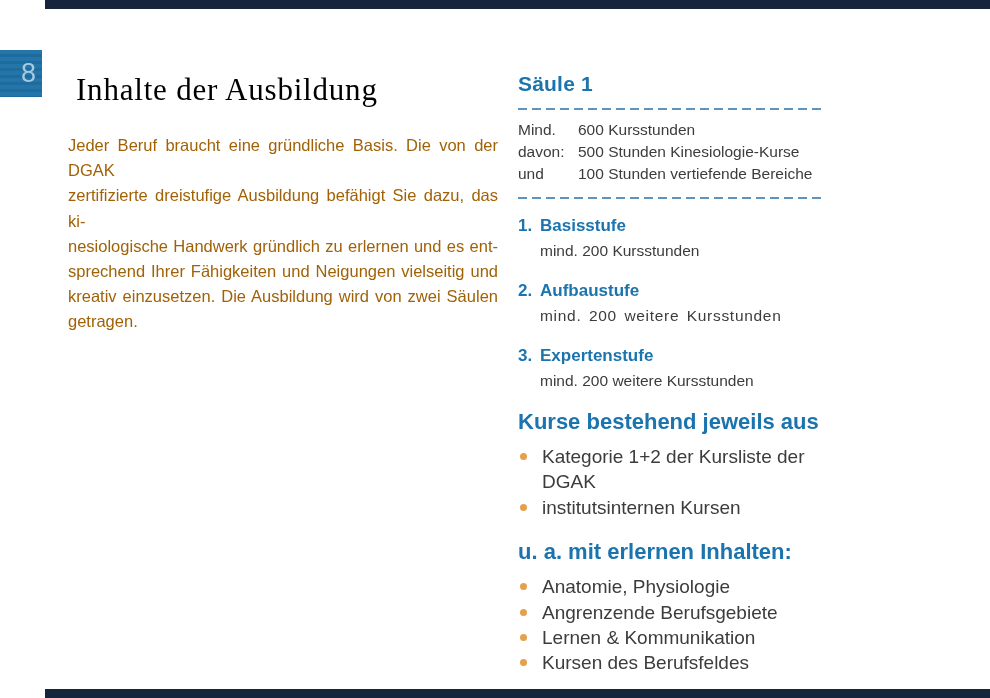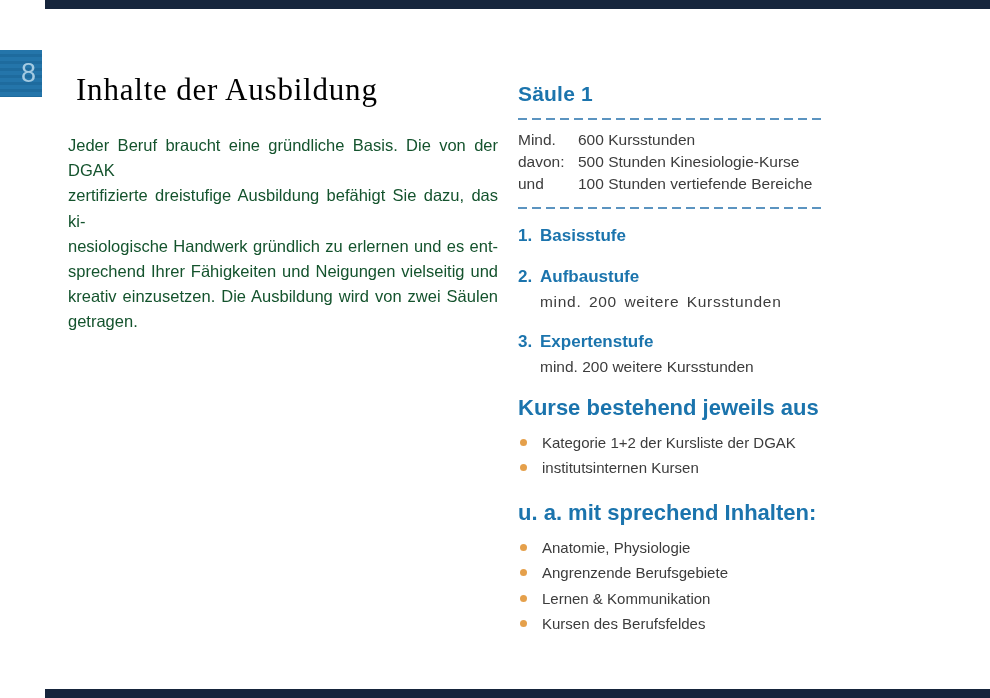--- a/index.html
+++ b/index.html
@@ -27,47 +27,47 @@
     color:#a5cbe2;font-size:27px;line-height:1;
     font-family:"Liberation Sans", sans-serif;
   }
 
   
   .left-col{position:absolute;left:68px;top:64px;width:430px;}
   h1.page-title{
     margin:8px;font-family:"Liberation Serif", serif;font-weight:normal;
     font-size:31px;letter-spacing:0.8px;color:#000000;
   }
-  .para{margin-top:25px;color:#14532d;font-size:16.5px;line-height:25.2px;}
+  .para{margin-top:25px;color:#a16207;font-size:16.5px;line-height:25.2px;}
   .pline{text-align:justify;}
   .pline.just{text-align-last:justify;}
 
   
-  .right-col{position:absolute;left:518px;top:82px;width:306px;color:#3c3c3c;}
+  .right-col{position:absolute;left:518px;top:72px;width:306px;color:#3c3c3c;}
   h2.saeule-title{
     margin:0;font-size:21px;font-weight:bold;color:#1b74ad;letter-spacing:0.2px;
   }
   .dashed{
     height:2px;margin-top:12px;
     background:repeating-linear-gradient(90deg,#5b94c0 0 9px,transparent 9px 14px);
   }
   .summary{margin-top:9px;font-size:15.5px;line-height:22px;}
   .summary .row{display:flex;}
   .summary .lbl{width:60px;flex:0 0 60px;}
   .dashed.second{margin-top:12px;}
 
   .stage{margin-top:17px;}
   .stage + .stage{margin-top:21px;}
   .stage-head{font-size:17px;font-weight:bold;color:#1b74ad;display:flex;}
   .stage-head .num{width:22px;flex:0 0 22px;}
   .stage-detail{margin-top:6px;padding-left:22px;font-size:15.5px;}
   .stage-detail.wide{letter-spacing:0.7px;word-spacing:2.5px;}
 
   .sub-heading{margin-top:19px;font-size:22px;font-weight:bold;color:#1b74ad;}
-  ul.bullets{list-style:none;margin:9px 0 0 0;padding:0;font-size:15px;}
+  ul.bullets{list-style:none;margin:9px 0 0 0;padding:0;font-size:19px;}
   ul.bullets li{position:relative;padding-left:24px;line-height:25.4px;}
   ul.bullets .dot{
     position:absolute;left:2px;top:9px;width:7px;height:7px;border-radius:50%;
     background:#e5a04b;
   }
 </style>
 </head>
 <body>
 
 <div class="page">
@@ -110,20 +110,21 @@
       </div>
     </div>
 
     <div class="dashed second"></div>
 
     <div class="stage">
       <div class="stage-head">
         <span class="num">1.</span>
         <span>Basisstufe</span>
       </div>
+      <div class="stage-detail">mind. 200 Kursstunden</div>
     </div>
 
     <div class="stage">
       <div class="stage-head">
         <span class="num">2.</span>
         <span>Aufbaustufe</span>
       </div>
       <div class="stage-detail wide">mind. 200 weitere Kursstunden</div>
     </div>
 
@@ -140,21 +141,21 @@
       <li>
         <span class="dot"></span>
         <span>Kategorie 1+2 der Kursliste der DGAK</span>
       </li>
       <li>
         <span class="dot"></span>
         <span>institutsinternen Kursen</span>
       </li>
     </ul>
 
-    <div class="sub-heading">u. a. mit sprechend Inhalten:</div>
+    <div class="sub-heading">u. a. mit erlernen Inhalten:</div>
     <ul class="bullets">
       <li>
         <span class="dot"></span>
         <span>Anatomie, Physiologie</span>
       </li>
       <li>
         <span class="dot"></span>
         <span>Angrenzende Berufsgebiete</span>
       </li>
       <li>

